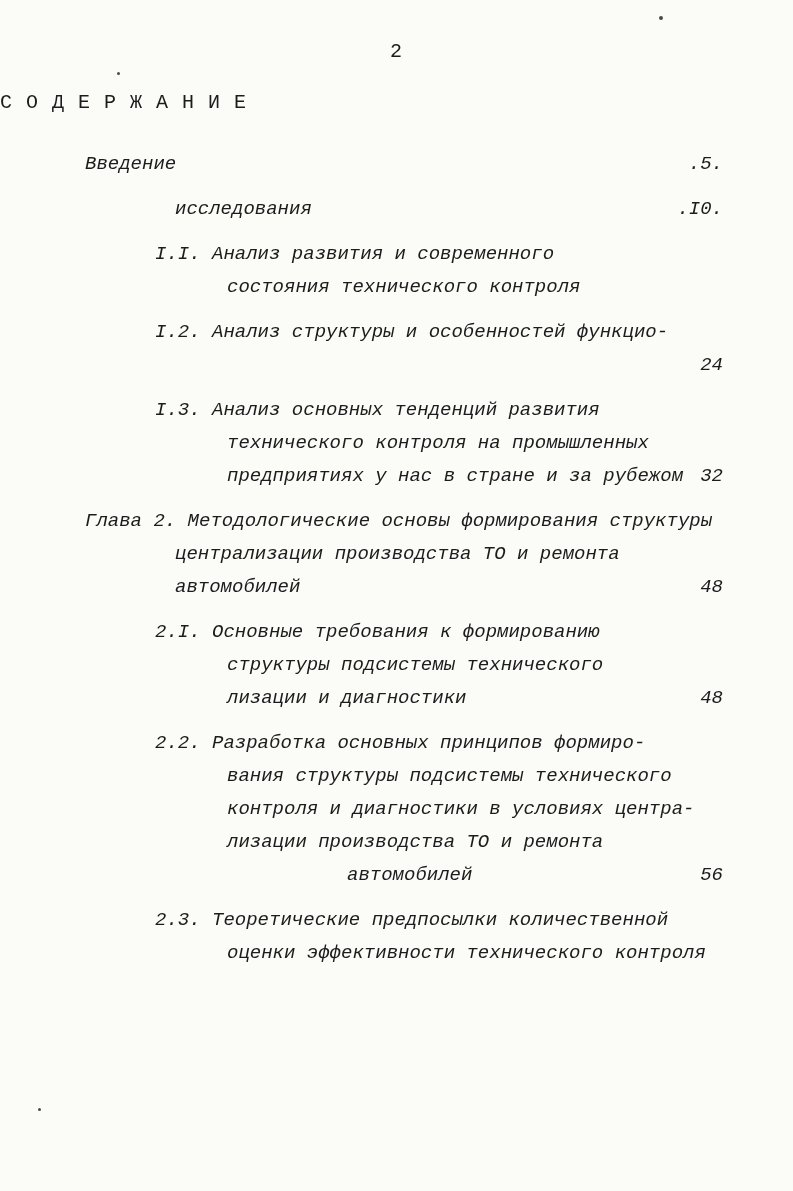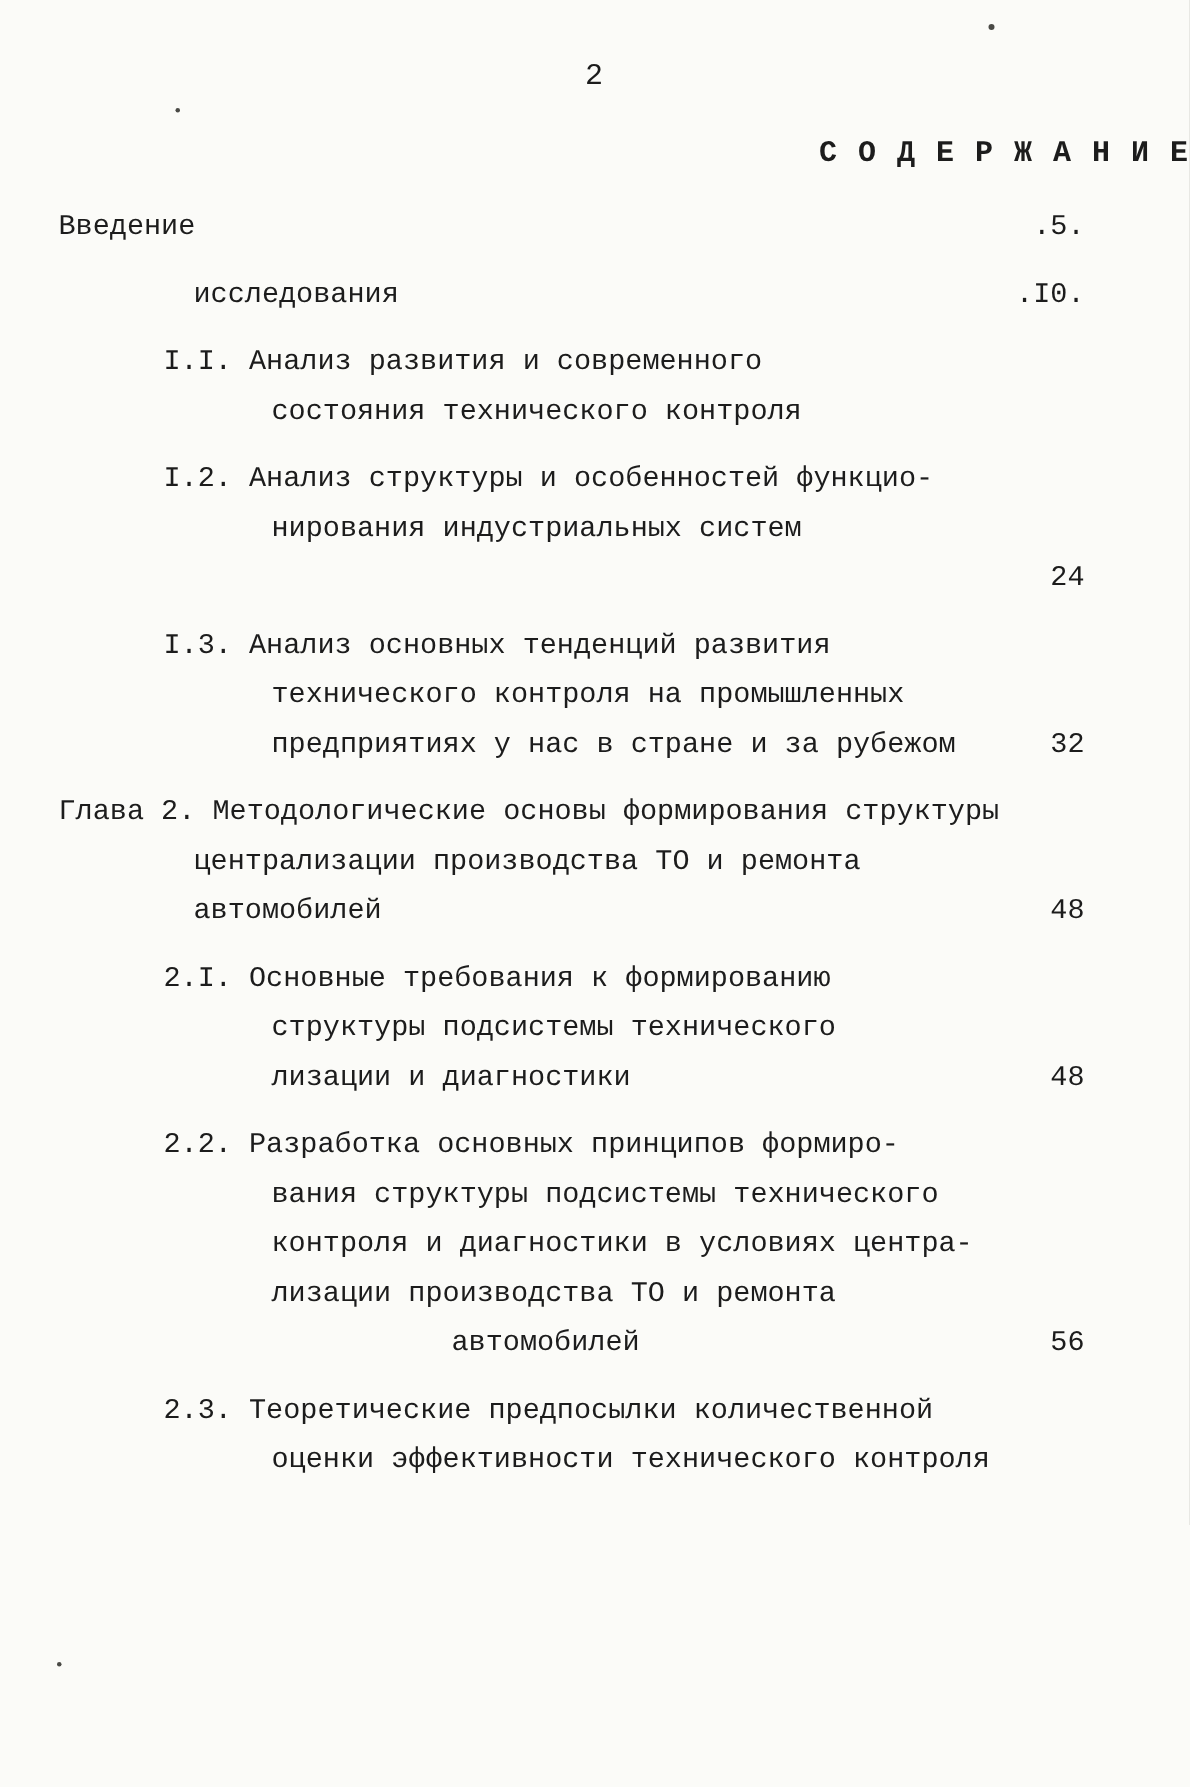--- a/index.html
+++ b/index.html
@@ -13,31 +13,32 @@
     color:#1c1c1c;
     overflow:hidden;
   }
   .page-number {
     text-align:center;
     padding-top:40px;
     font-size:20px;
     letter-spacing:1px;
   }
   .doc-title {
-    text-align:right;
+    text-align:left;
     margin-top:28px;
     font-size:20px;
-    font-weight:bold;
+    font-weight:normal;
     letter-spacing:1px;
     white-space:pre;
   }
   .toc {
-    margin-top:21px;
-    padding-left:39px;
+    margin-top:34px;
+    padding-left:85px;
     padding-right:70px;
+    font-style:italic;
   }
   .entry { margin-bottom:12px; }
   .line {
     display:flex;
     align-items:baseline;
     line-height:33px;
     font-size:19px;
   }
   .line .text { white-space:pre; flex-shrink:0; }
   .line .pagecol { margin-left:auto; padding-left:8px; white-space:pre; }
@@ -84,23 +85,20 @@
         <div class="line">
           <span class="text ind-1">I.I. Анализ развития и современного</span>
         </div>
         <div class="line">
           <span class="text ind-3">состояния технического контроля</span>
         </div>
       </div>
       <div class="entry">
         <div class="line">
           <span class="text ind-1">I.2. Анализ структуры и особенностей функцио-</span>
-        </div>
-        <div class="line">
-          <span class="text ind-3">нирования индустриальных систем</span>
         </div>
         <div class="line">
           <span class="pagecol">24</span>
         </div>
       </div>
       <div class="entry">
         <div class="line">
           <span class="text ind-1">I.3. Анализ основных тенденций развития</span>
         </div>
         <div class="line">

